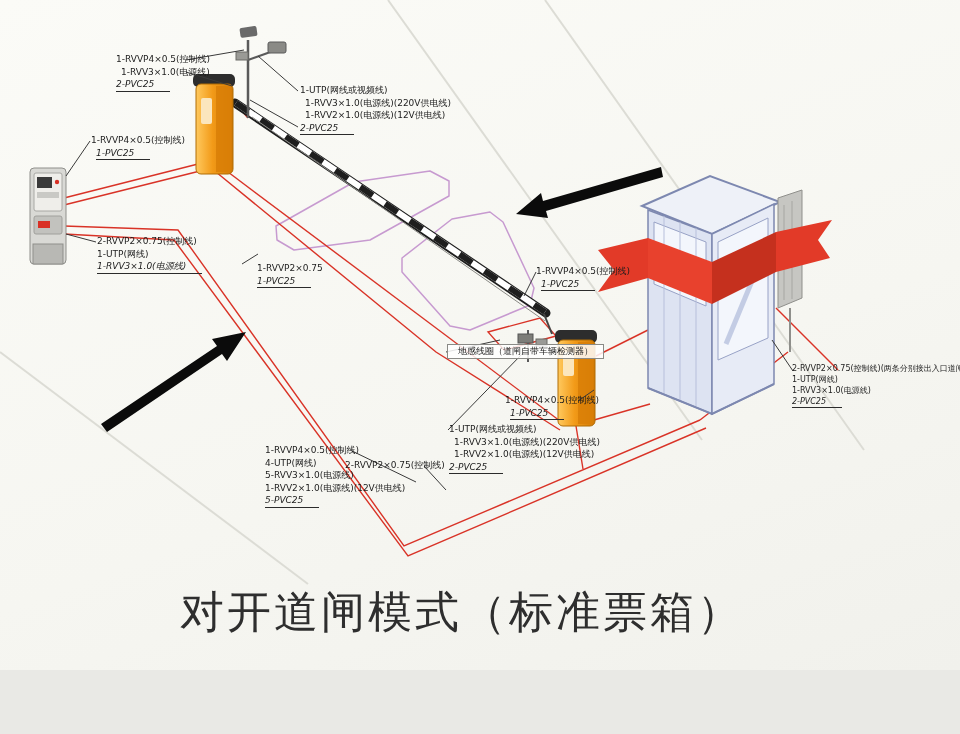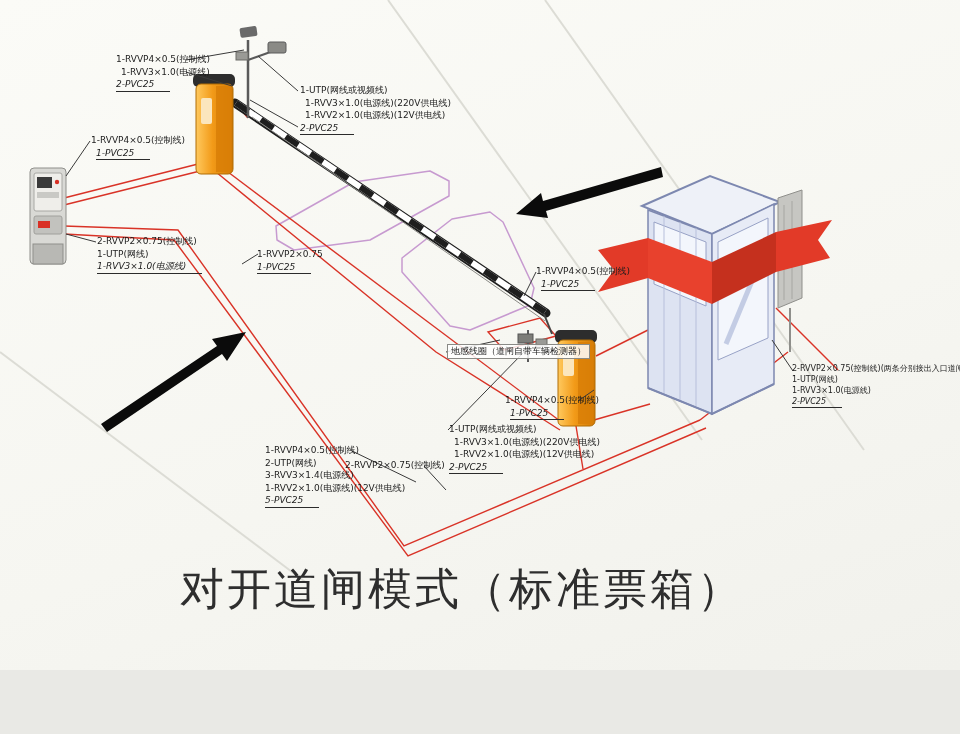--- a/index.html
+++ b/index.html
@@ -8,23 +8,23 @@
     background:linear-gradient(160deg,#fbfbf7 0%,#f6f6f1 60%,#f1f1ec 100%);
     overflow:hidden;
     font-family:"DejaVu Sans","Liberation Sans",sans-serif;
   }
   .layer{position:absolute;left:0;top:0;}
   .lbl{position:absolute;font-size:9px;line-height:12.5px;color:#1c1c1c;white-space:nowrap;}
   .lbl div{pointer-events:none;}
   .lbl .ul{border-bottom:1px solid #2b2b2b;display:inline-block;padding-right:16px;font-style:italic;}
   .lbl .i1{margin-left:5px;}
   .lbl.small{font-size:8px;line-height:11px;}
-  .callout{background:rgba(255,255,255,.85);border:1px solid #8a8a86;padding:0 3px;font-family:Liberation Serif, serif;}
+  .callout{background:rgba(255,255,255,.85);border:1px solid #8a8a86;padding:0 10px;font-family:Liberation Serif, serif;}
   .title{
-    position:absolute;left:0;top:560px;width:924px;text-align:center;
+    position:absolute;left:0;top:583px;width:924px;text-align:center;
     font-size:44px;letter-spacing:3px;color:#2e2e2e;font-weight:500;
   }
 </style>
 </head>
 <body>
 
 <div class="canvas">
 
   <svg class="layer" width="960" height="734" viewBox="0 0 960 734">
     <defs>
@@ -175,21 +175,21 @@
     <div>1-RVVP4×0.5(控制线)</div>
     <div class="ul i1">1-PVC25</div>
   </div>
 
   <div class="lbl" style="left:97px;top:235px">
     <div>2-RVVP2×0.75(控制线)</div>
     <div>1-UTP(网线)</div>
     <div class="ul">1-RVV3×1.0(电源线)</div>
   </div>
 
-  <div class="lbl" style="left:257px;top:248px">
+  <div class="lbl" style="left:257px;top:262px">
     <div>1-RVVP2×0.75</div>
     <div class="ul">1-PVC25</div>
   </div>
 
   <div class="lbl" style="left:536px;top:265px">
     <div>1-RVVP4×0.5(控制线)</div>
     <div class="ul i1">1-PVC25</div>
   </div>
 
   <div class="lbl" style="left:505px;top:394px">
@@ -199,22 +199,22 @@
 
   <div class="lbl" style="left:449px;top:423px">
     <div>1-UTP(网线或视频线)</div>
     <div class="i1">1-RVV3×1.0(电源线)(220V供电线)</div>
     <div class="i1">1-RVV2×1.0(电源线)(12V供电线)</div>
     <div class="ul">2-PVC25</div>
   </div>
 
   <div class="lbl" style="left:265px;top:444px">
     <div>1-RVVP4×0.5(控制线)</div>
-    <div>2-UTP(网线)</div>
-    <div>3-RVV3×1.4(电源线)</div>
+    <div>4-UTP(网线)</div>
+    <div>5-RVV3×1.0(电源线)</div>
     <div>1-RVV2×1.0(电源线)(12V供电线)</div>
     <div class="ul">5-PVC25</div>
   </div>
 
   <div class="lbl" style="left:345px;top:459px">
     <div>2-RVVP2×0.75(控制线)</div>
   </div>
 
   <div class="lbl small" style="left:792px;top:363px">
     <div>2-RVVP2×0.75(控制线)(两条分别接出入口道闸)</div>

